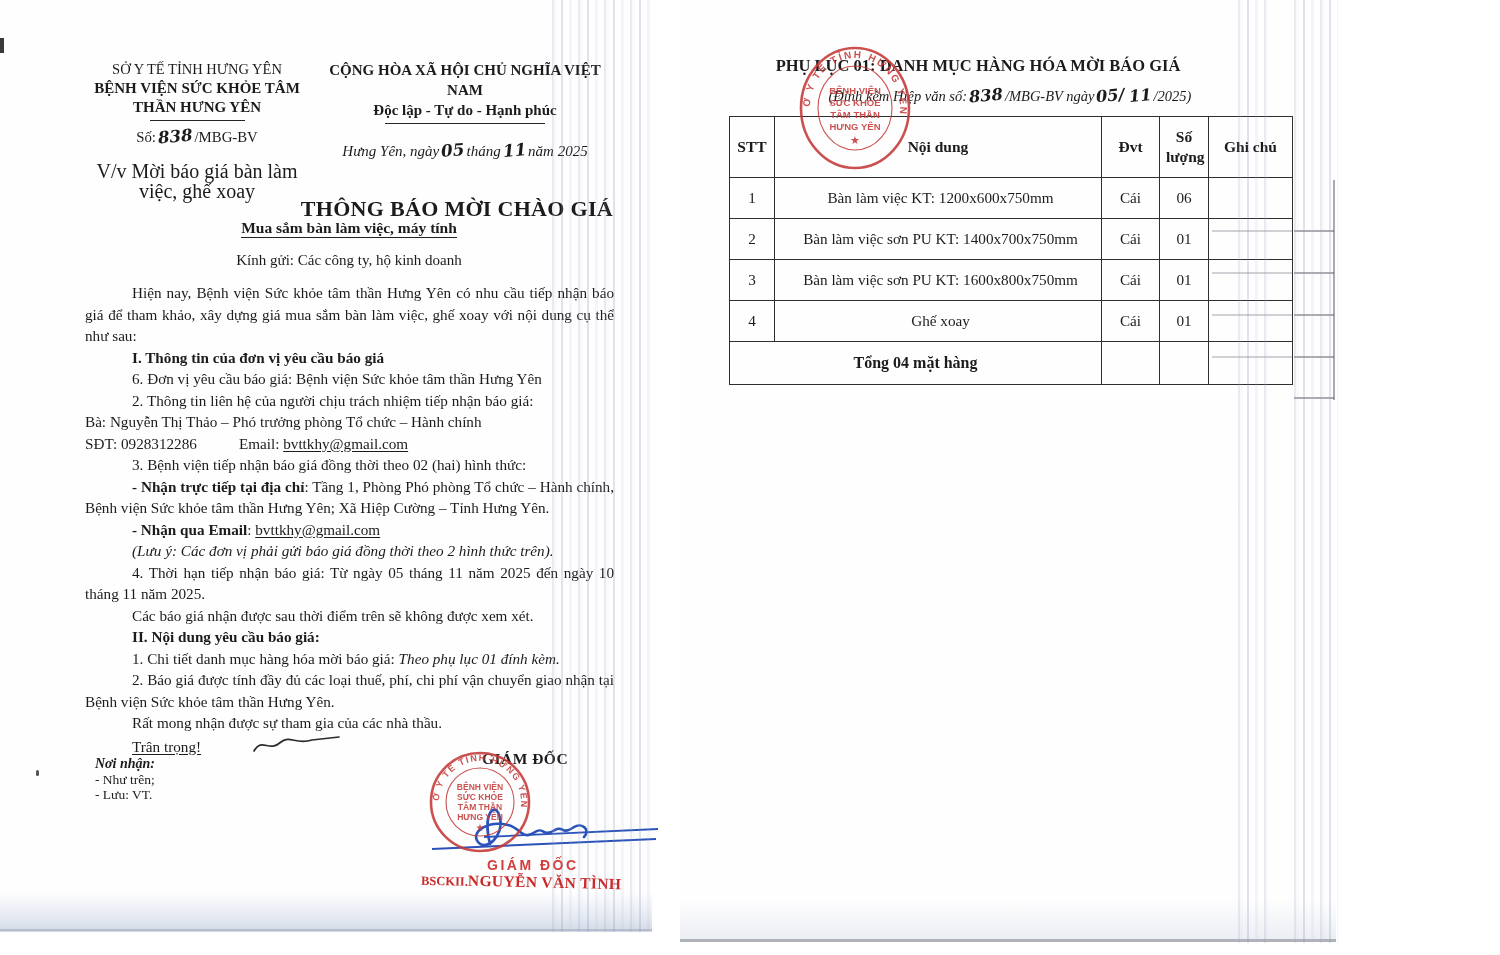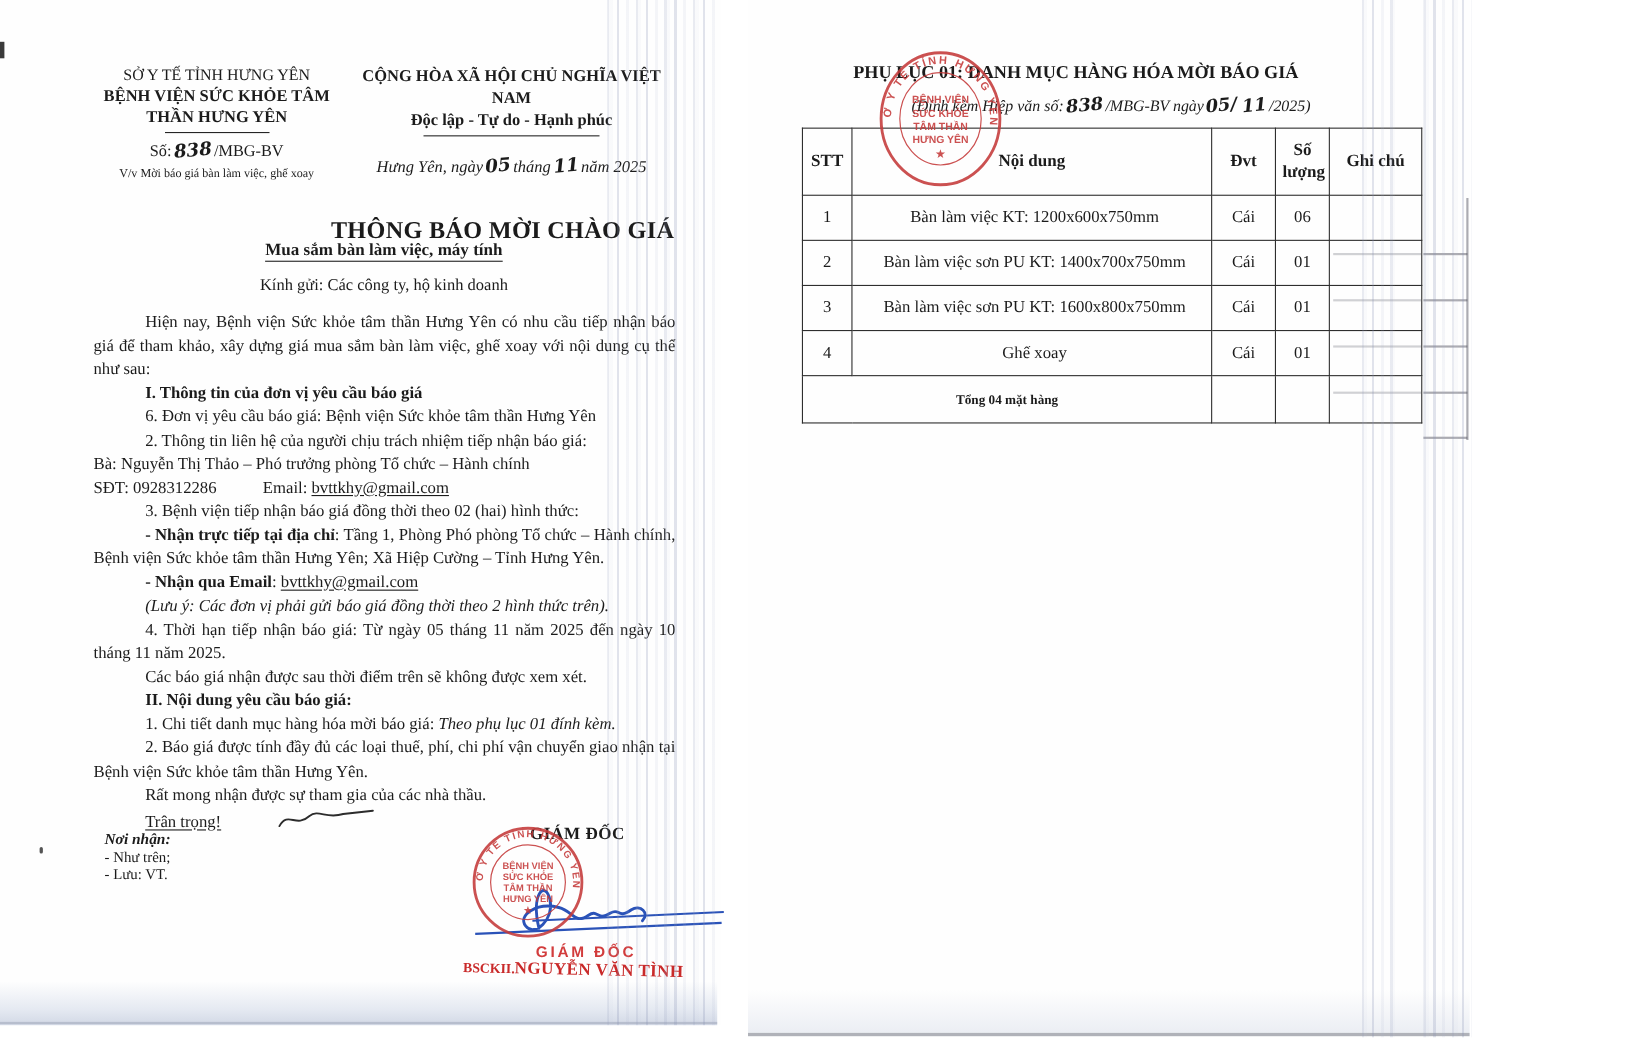--- a/index.html
+++ b/index.html
@@ -6,21 +6,21 @@
   .canvas{position:relative;width:1500px;height:955px;background:#ffffff;overflow:hidden;
           font-family:"Liberation Serif","DejaVu Serif",serif;color:#1b1b1b;}
   .abs{position:absolute;}
   
   .page{background:#fefefe;}
   .hdr-left{left:78px;top:60px;width:238px;text-align:center;line-height:19px;}
   .issuer1{font-size:14.5px;}
   .issuer2{font-size:15px;font-weight:bold;}
   .rule{border-top:1.6px solid #262626;margin:3px auto 0;}
   .doc-no{font-size:14.8px;margin-top:6px;}
-  .subject{font-size:11px;margin-top:0;line-height:20px;}
+  .subject{font-size:20px;margin-top:14px;line-height:20px;}
   .hdr-right{left:312px;top:60px;width:306px;text-align:center;line-height:20px;}
   .motto1{font-size:15px;font-weight:bold;}
   .motto2{font-size:15px;font-weight:bold;}
   .dateline{font-size:15px;font-style:italic;margin-top:16px;}
   .hand{font-family:"DejaVu Serif",serif;font-style:italic;font-weight:bold;display:inline-block;
         transform:rotate(-5deg);font-size:1.12em;margin:0 2px;}
   .title{left:85px;top:196px;width:528px;text-align:right;font-size:22px;font-weight:bold;letter-spacing:.3px;}
   .subtitle{left:85px;top:219px;width:528px;text-align:center;font-size:15.5px;font-weight:bold;}
   .subtitle span{border-bottom:1.6px solid #222;padding-bottom:1px;}
   .salutation{left:85px;top:252px;width:528px;text-align:center;font-size:15px;}
@@ -48,21 +48,21 @@
   .r-title{left:668px;top:56px;width:620px;text-align:center;font-size:16.5px;font-weight:bold;z-index:1;}
   .r-subtitle{left:700px;top:86px;width:620px;text-align:center;font-size:14.5px;font-style:italic;z-index:1;}
   table.quote{position:absolute;left:729px;top:116px;width:563px;border-collapse:collapse;table-layout:fixed;
         font-size:15.2px;}
   table.quote td,table.quote th{border:1.6px solid #2e2e2e;padding:2px 6px;vertical-align:middle;background:transparent;}
   table.quote th{font-size:15.5px;font-weight:bold;text-align:center;line-height:1.3;height:56px;}
   .c{text-align:center;}
   .nd{text-align:center;padding-left:11px !important;}
   tr.r{height:41px;}
   tr.tot{height:43px;}
-  .tot td{font-weight:bold;font-size:12px;text-align:center;}
+  .tot td{font-weight:bold;font-size:16px;text-align:center;}
   
   .band{z-index:6;pointer-events:none;
     background:repeating-linear-gradient(90deg,
       rgba(148,158,190,.20) 0 2px, rgba(190,198,220,.08) 2px 5px,
       rgba(255,255,255,0) 5px 9px, rgba(132,142,178,.24) 9px 11px,
       rgba(255,255,255,0) 11px 17px, rgba(170,178,205,.12) 17px 20px,
       rgba(255,255,255,0) 20px 26px);}
   .tint-b{z-index:5;pointer-events:none;}
   .ghost{z-index:4;pointer-events:none;background:rgba(70,72,85,.45);}
   .ghost2{z-index:4;pointer-events:none;background:rgba(90,92,105,.28);}

